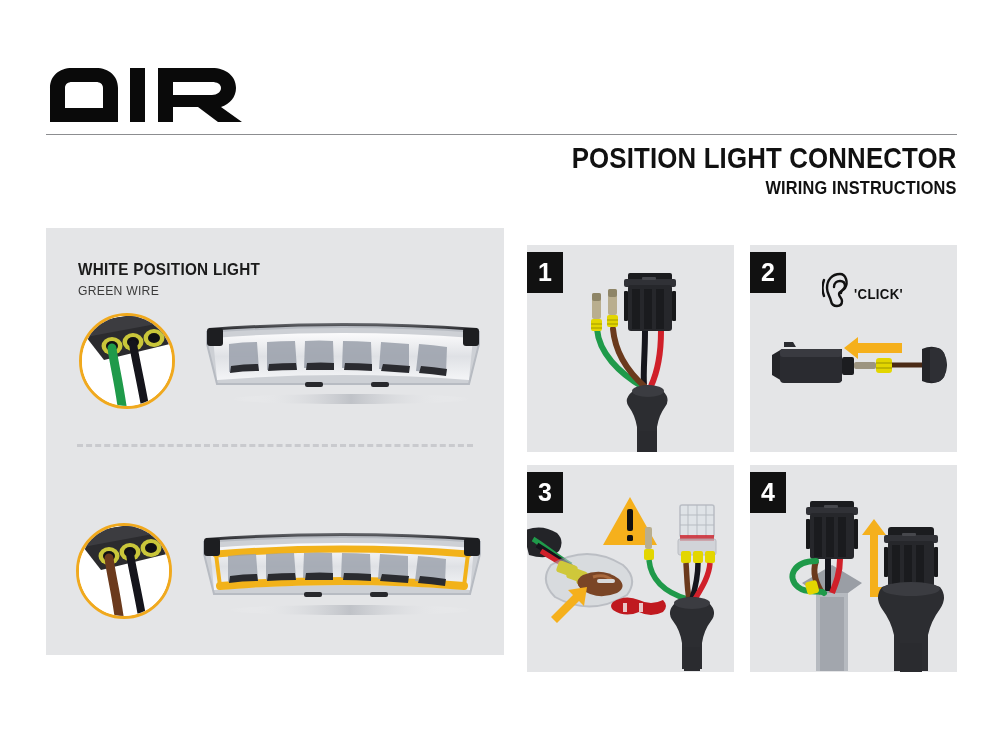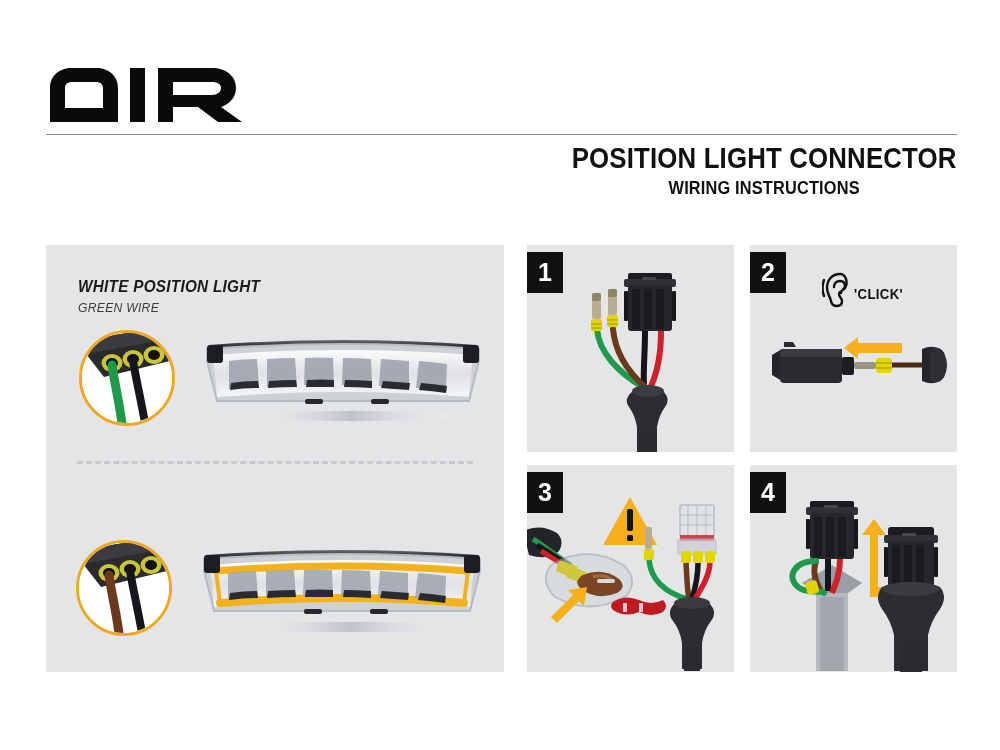--- a/index.html
+++ b/index.html
@@ -15,41 +15,41 @@
   .logo-wrap { position: absolute; left: 46px; top: 66px; width: 220px; height: 58px; }
   .logo-svg { display:block; }
 
   .header-rule {
     position: absolute; left: 46px; top: 134px;
     width: 911px; height: 1px; background: #8c8d90;
   }
 
   .title-block {
     position: absolute; right: 43px; top: 142px;
-    text-align: center;
+    text-align: right;
   }
   .title-main {
     font-family: "Liberation Sans Narrow", "Liberation Sans", sans-serif;
     font-weight: 700; font-size: 30px; letter-spacing: .2px;
     color: #111; line-height: 1.06;
     transform: scaleX(0.86); transform-origin: right center;
     white-space: nowrap;
   }
   .title-sub {
     font-family: "Liberation Sans Narrow", "Liberation Sans", sans-serif;
     font-weight: 700; font-size: 19px; letter-spacing: .2px;
     color: #111; line-height: 1.25; margin-top: 2px;
     transform: scaleX(0.86); transform-origin: right center;
     white-space: nowrap;
   }
 
   
   .panel { position: absolute; background: #e4e5e7; }
 
-  .left-panel { left: 46px; top: 245px; width: 458px; height: 427px; font-style: italic; }
+  .left-panel { left: 46px; top: 228px; width: 458px; height: 427px; }
 
   .sec-title {
     font-family: "Liberation Sans Narrow", "Liberation Sans", sans-serif;
     font-weight: 700; color: #1b1b1b; font-size: 17px;
     letter-spacing: .3px; transform: scaleX(0.9); transform-origin: left center;
     white-space: nowrap;
   }
   .sec-sub {
     font-family: "Liberation Sans Narrow", "Liberation Sans", sans-serif;
     font-weight: 400; color: #3a3a3a; font-size: 13.5px;

